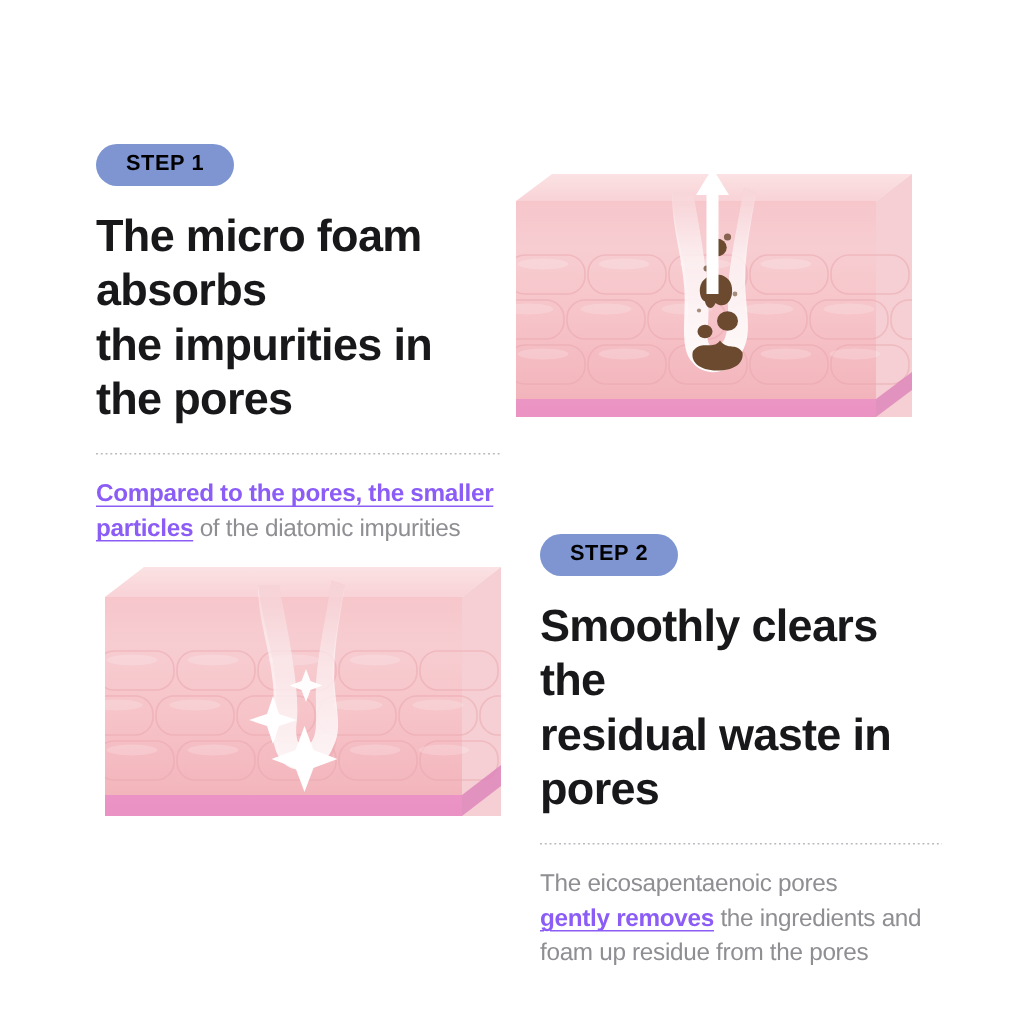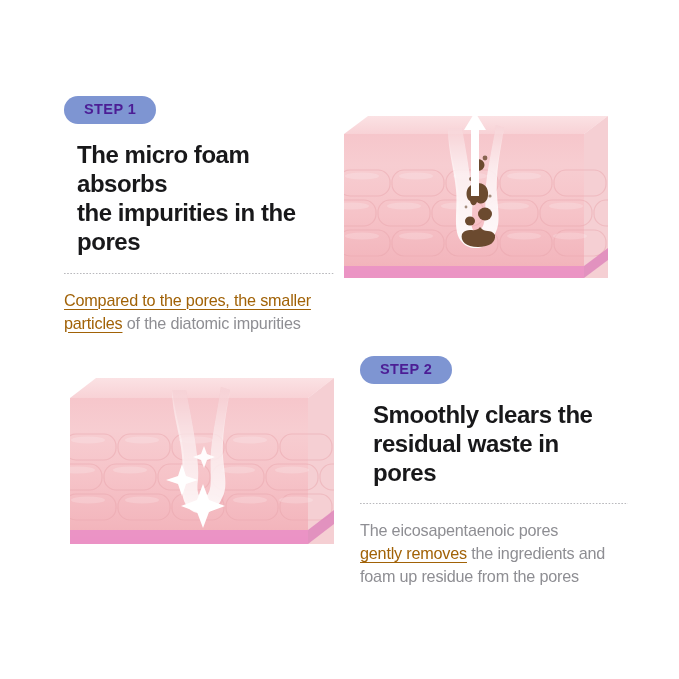--- a/index.html
+++ b/index.html
@@ -21,35 +21,35 @@
     background: #ffffff;
   }
 
   
   .panel { position: absolute; }
 
   
   .step-badge {
     display: inline-block;
     background: #7e95d2;
-    color: #4c1d95;
+    color: #000000;
     border-radius: 14px;
     font-size: 14.5px;
     font-weight: bold;
     letter-spacing: 0.4px;
     padding: 6px 20px 7px 20px;
     line-height: 1;
     white-space: nowrap;
   }
 
   
   .step-heading {
-    margin: 16px 0 0 13px;
+    margin: 16px 0 0 0;
     color: #18181a;
-    font-size: 24px;
+    font-size: 30px;
     font-weight: bold;
     line-height: 1.22;
     letter-spacing: -0.45px;
     white-space: pre-line;
   }
 
   
   .divider {
     margin: 16px 0 0 0;
     height: 1px;
@@ -60,22 +60,22 @@
 
   
   .step-body {
     margin: 15px 0 0 0;
     color: #8e8e93;
     font-size: 16.2px;
     line-height: 1.42;
     letter-spacing: -0.2px;
   }
   .step-body .hl {
-    color: #a16207;
-    font-weight: normal;
+    color: #8b5cf6;
+    font-weight: bold;
     text-decoration: underline;
     text-underline-offset: 2.5px;
     text-decoration-thickness: 1px;
   }
   .step-body .ln { display: block; }
 
   
   .skin-figure { position: absolute; }
   .skin-figure svg { display: block; width: 100%; height: 100%; }
 

